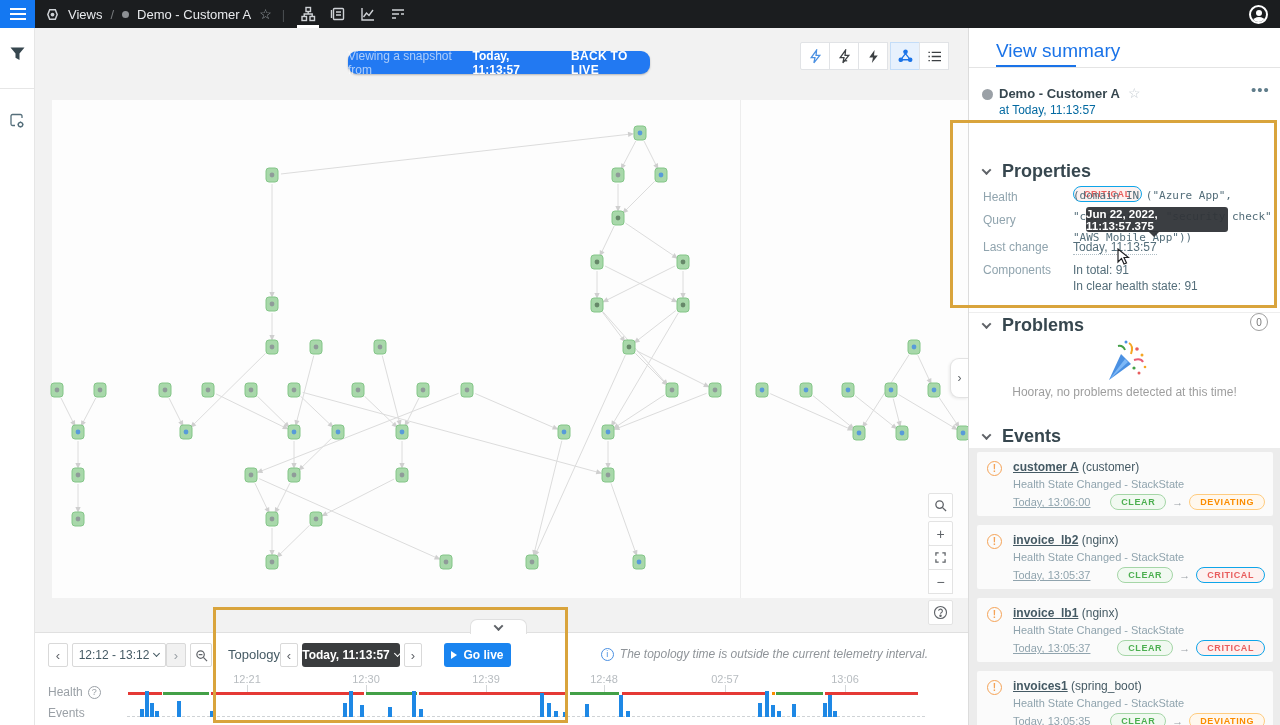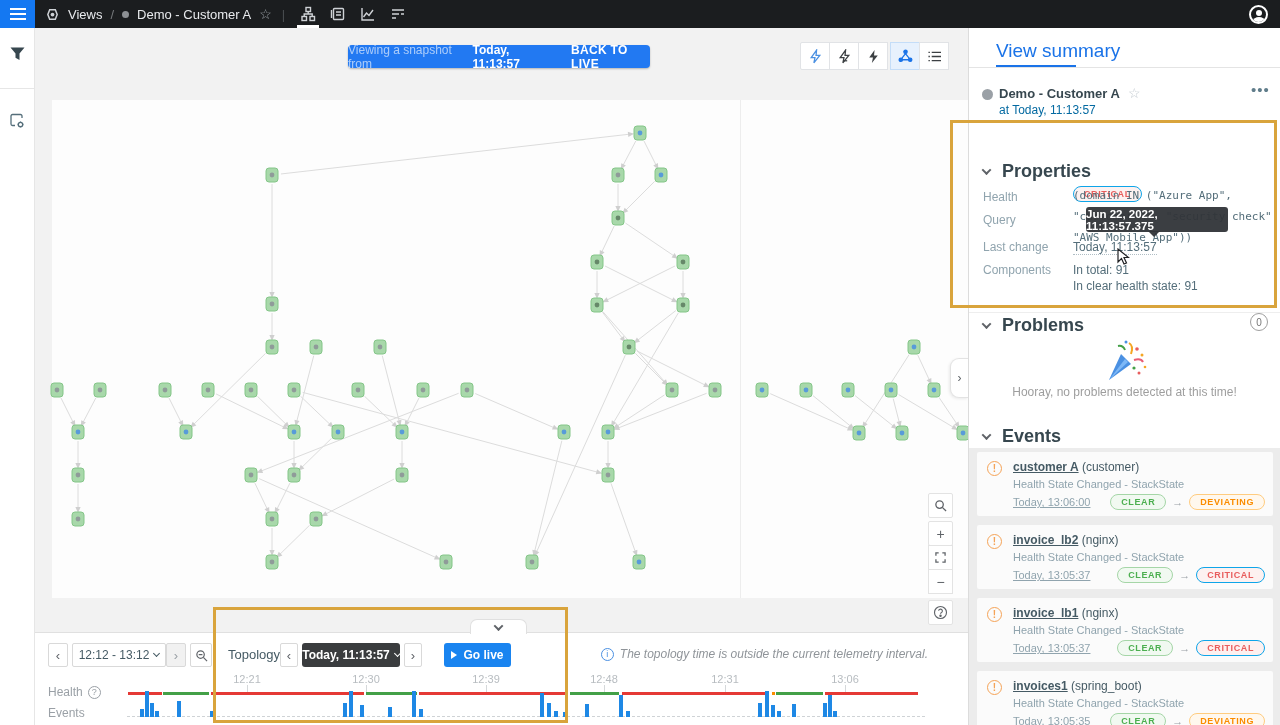--- a/index.html
+++ b/index.html
@@ -28,21 +28,21 @@
   .left-rail { position:absolute; left:0; top:28px; width:35px; height:697px; background:#fff; border-right:1px solid #e6e6e6; z-index:20; }
   .rail-btn { width:34px; height:40px; display:flex; align-items:center; justify-content:center; cursor:pointer; }
   .rail-div { height:1px; background:#e6e6e6; margin:14px 0 12px; }
 
   
   .main { position:absolute; left:35px; top:28px; width:933px; height:697px; background:#f2f2f2; overflow:hidden; }
   .canvas { position:absolute; left:17px; top:72px; width:916px; height:498px; background:#fdfdfd; }
   .canvas-divider { position:absolute; left:705px; top:72px; width:1px; height:498px; background:#ededed; }
   .graph-svg { position:absolute; left:0; top:0; }
 
-  .snapshot-banner { position:absolute; left:313px; top:17px; width:302px; height:23px; background:#2279f2; border-radius:4px; display:flex; align-items:center; justify-content:center; font-size:12px; box-shadow:0 1px 2px rgba(0,0,0,.25); }
+  .snapshot-banner { position:absolute; left:313px; top:23px; width:302px; height:23px; background:#2279f2; border-radius:9px; display:flex; align-items:center; justify-content:center; font-size:12px; box-shadow:0 1px 2px rgba(0,0,0,.25); }
   .snapshot-banner .pfx { color:rgba(255,255,255,.62); }
   .snapshot-banner .time { color:#fff; font-weight:bold; margin-left:7px; }
   .snapshot-banner .action { color:#fff; font-weight:bold; margin-left:20px; letter-spacing:.3px; cursor:pointer; }
 
   .mode-toolbar { position:absolute; left:765px; top:14px; display:flex; }
   .tb-btn { width:30px; height:28px; background:#fff; border:1px solid #e1e3e6; margin-left:-1px; display:flex; align-items:center; justify-content:center; cursor:pointer; }
   .tb-btn:first-child { margin-left:0; border-radius:2px 0 0 2px; }
   .tb-btn.gap { margin-left:2px; }
   .tb-btn.active { background:#e7f1fd; border-color:#c4ddf8; }
 
@@ -520,21 +520,21 @@
         </span>
         <div class="ev-baseline" style="left:92px;width:798px;"></div>
       <span class="tick-label" style="left: 212px;">12:21</span>
           <div class="tick-mark" style="left: 212px;"></div>
           <span class="tick-label" style="left: 331px;">12:30</span>
           <div class="tick-mark" style="left: 331px;"></div>
           <span class="tick-label" style="left: 451px;">12:39</span>
           <div class="tick-mark" style="left: 451px;"></div>
           <span class="tick-label" style="left: 569px;">12:48</span>
           <div class="tick-mark" style="left: 569px;"></div>
-          <span class="tick-label" style="left: 690px;">12:31</span>
+          <span class="tick-label" style="left: 690px;">02:57</span>
           <div class="tick-mark" style="left: 690px;"></div>
           <span class="tick-label" style="left: 810px;">13:06</span>
           <div class="tick-mark" style="left: 810px;"></div>
           <div class="health-seg" style="left: 93px; width: 34px; background: rgb(229, 57, 53);"></div>
           <div class="health-seg" style="left: 128px; width: 46px; background: rgb(67, 160, 71);"></div>
           <div class="health-seg" style="left: 176px; width: 153px; background: rgb(229, 57, 53);"></div>
           <div class="health-seg" style="left: 331px; width: 51px; background: rgb(67, 160, 71);"></div>
           <div class="health-seg" style="left: 384px; width: 149px; background: rgb(229, 57, 53);"></div>
           <div class="health-seg" style="left: 535px; width: 49px; background: rgb(67, 160, 71);"></div>
           <div class="health-seg" style="left: 587px; width: 146px; background: rgb(229, 57, 53);"></div>

